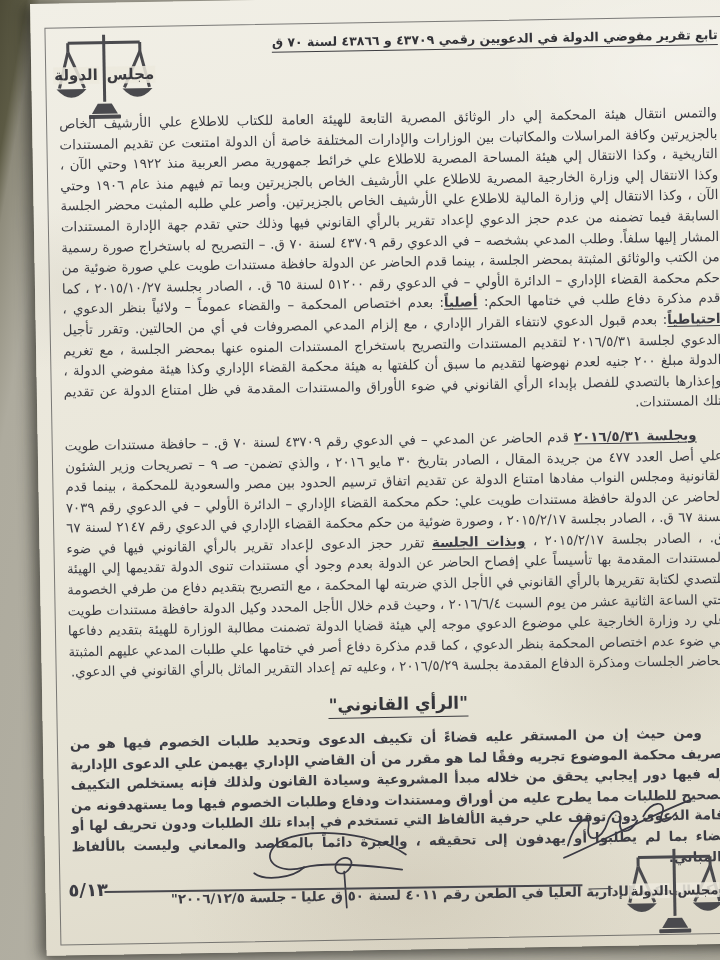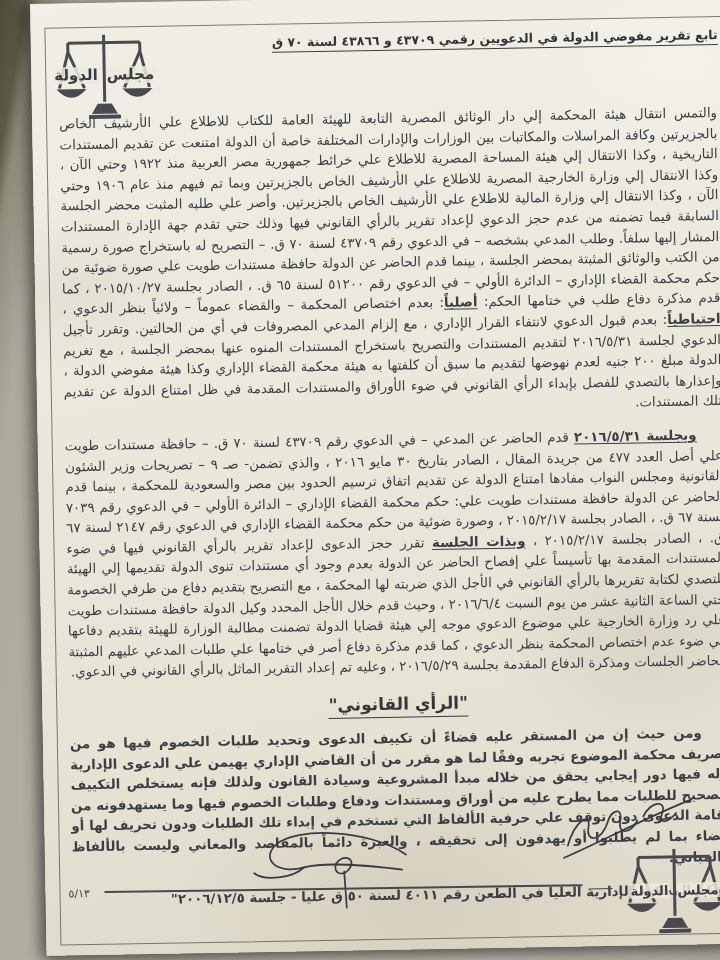--- a/index.html
+++ b/index.html
@@ -54,22 +54,22 @@
   .opinion-heading .hspan{border-bottom:1.6px solid #3c3c40;padding-bottom:3px;}
   .bold-par{font-weight:bold;}
   .citation{
     text-align:center;font-weight:bold;font-size:12.6px;margin-top:2px;color:#3d3d44;
   }
   .footer-rule{
     position:absolute;left:44px;bottom:50px;width:478px;height:1.6px;
     background:#47474d;transform:rotate(.2deg);
   }
   .page-number{
-    position:absolute;left:8px;bottom:44px;font-size:11px;color:#3d3d44;
-    direction:rtl;font-weight:normal;margin-top:16px;
+    position:absolute;left:8px;bottom:44px;font-size:18px;color:#3d3d44;
+    direction:rtl;font-weight:bold;margin-top:16px;
   }
   .logo-bottom{bottom:-4px;right:14px;left:auto;top:auto;}
   .logo-bottom .logo-words{font-size:13px;top:40%;}
   .dash{position:absolute;height:1.5px;background:#47474d;bottom:46px;}
   .dash-left{right:128px;width:24px;}
   .sig{position:absolute;}
   .sig svg{display:block;}
   .sig-main{left:180px;bottom:30px;width:190px;height:84px;}
   .sig-right{right:42px;bottom:72px;width:140px;height:66px;}
   .sig path{fill:none;stroke:#3a3a44;stroke-width:1.7;stroke-linecap:round;stroke-linejoin:round;}

